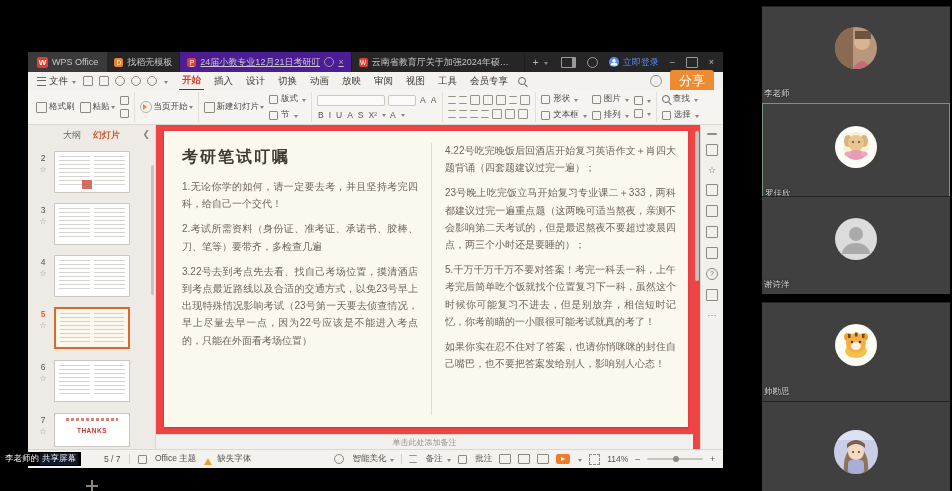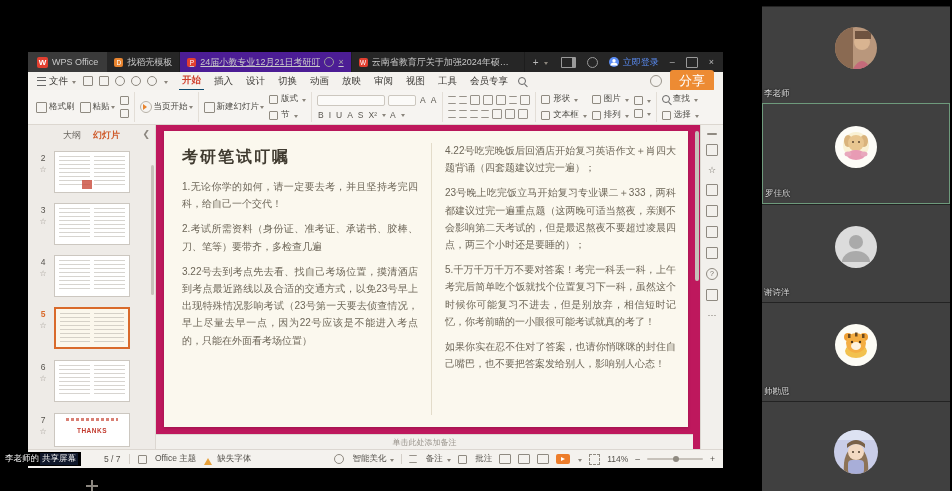--- a/index.html
+++ b/index.html
@@ -56,21 +56,21 @@
   .cv{width:0;height:0;border:2.5px solid transparent;border-top:3px solid #8a857c;display:inline-block;margin-left:1px;transform:translateY(2px);}
   .playc{width:10px;height:10px;border:1px solid #b8b2a8;border-radius:50%;display:flex;align-items:center;justify-content:center;}
   .playc::after{content:"";width:0;height:0;border:3px solid transparent;border-left:4px solid #e8842f;margin-left:2px;}
   .combo{width:66px;height:9px;border:1px solid #ccc7bf;border-radius:2px;background:#fbfaf8;}
   .combo.small{width:26px;}
   .fbtn{font-size:8.5px;color:#5a5750;padding:0 1px;}
   .mi{width:8px;height:8px;border:1px solid #97928a;border-radius:1px;flex:none;}
   .mi.lines{border:none;border-top:1px solid #97928a;border-bottom:1px solid #97928a;height:6px;}
 
   
-  .wbody{flex:1;display:flex;min-height:0;background:#be185d;}
+  .wbody{flex:1;display:flex;min-height:0;background:#ef4444;}
 
   
   .lpanel{width:127px;background:#eeebe7;border-right:1px solid #dcd7d1;position:relative;font-size:9px;flex:none;}
   .ptabs{height:20px;display:flex;align-items:center;justify-content:center;gap:12px;color:#6b6761;}
   .ptab.active{color:#cf5a2a;font-weight:bold;}
   .collapse{position:absolute;right:5px;top:4px;color:#8b867f;font-size:9px;}
   .thumb-row{position:absolute;left:8px;display:flex;gap:4px;}
   .tnum{width:14px;display:flex;flex-direction:column;align-items:center;gap:2px;color:#55524d;font-size:8.5px;padding-top:2px;}
   .tstar{color:#9a958d;font-size:8px;}
   .tbox{width:76px;height:42px;background:#fff;border:1px solid #ccc7c0;position:relative;overflow:hidden;display:flex;gap:4px;padding:4px;box-sizing:border-box;}
@@ -516,21 +516,21 @@
           <circle cx="18" cy="16" r="1" fill="#5a4632"></circle>
           <circle cx="24" cy="16" r="1" fill="#5a4632"></circle>
           <ellipse cx="21" cy="29" rx="9" ry="5" fill="#e89bb4"></ellipse>
           <ellipse cx="13" cy="28" rx="3.5" ry="2.5" fill="#e8a8bd"></ellipse>
           <ellipse cx="29" cy="28" rx="3.5" ry="2.5" fill="#e8a8bd"></ellipse>
         </svg>
       </div>
       <div class="pname">罗佳欣</div>
     </div>
 
-    <div class="tile" style="top:204px;height:98px;">
+    <div class="tile" style="top:196px;height:98px;">
       <div class="pavatar">
         <svg width="42" height="42" viewBox="0 0 42 42">
           <circle cx="21" cy="21" r="21" fill="#dcdcdc"></circle>
           <circle cx="21" cy="16" r="7" fill="#aaaaaa"></circle>
           <path d="M7 36 a14 11 0 0 1 28 0 Z" fill="#aaaaaa"></path>
         </svg>
       </div>
       <div class="pname">谢诗洋</div>
     </div>
 

